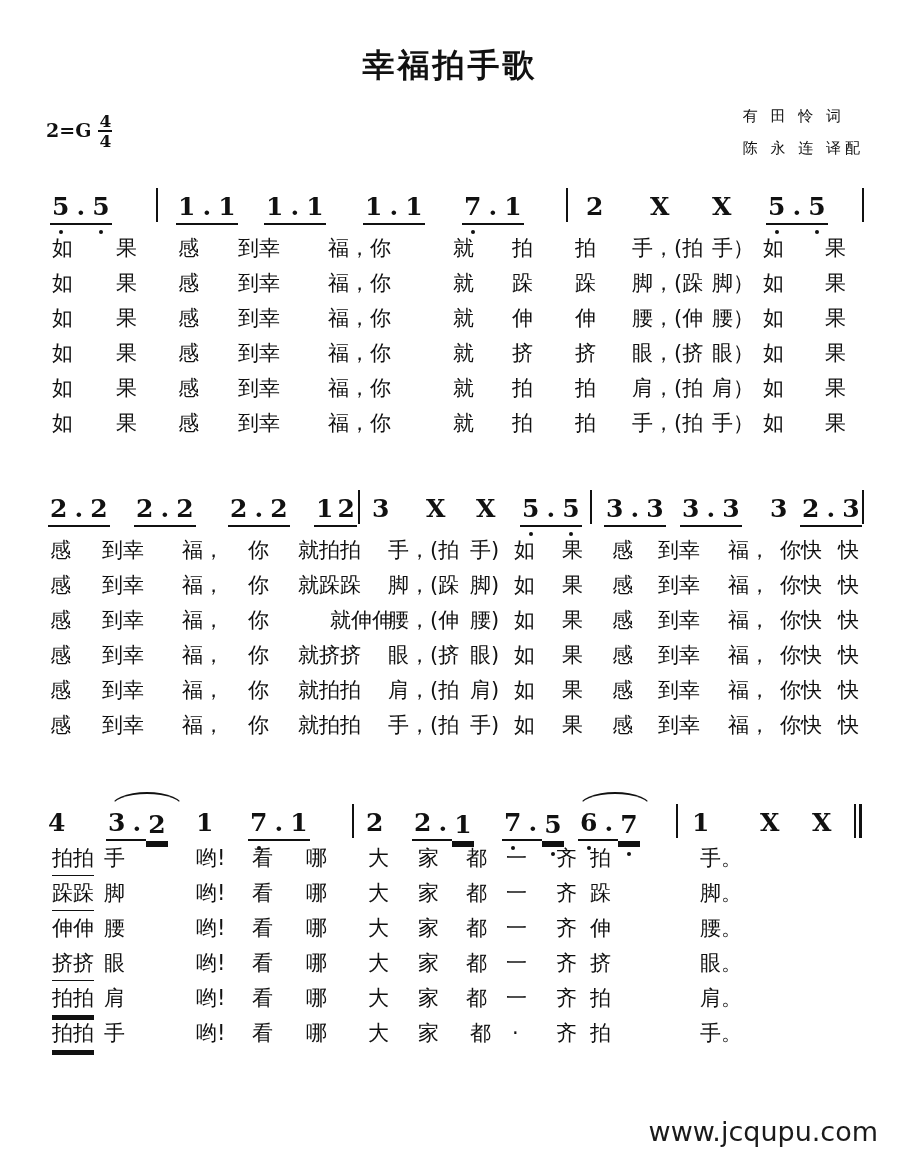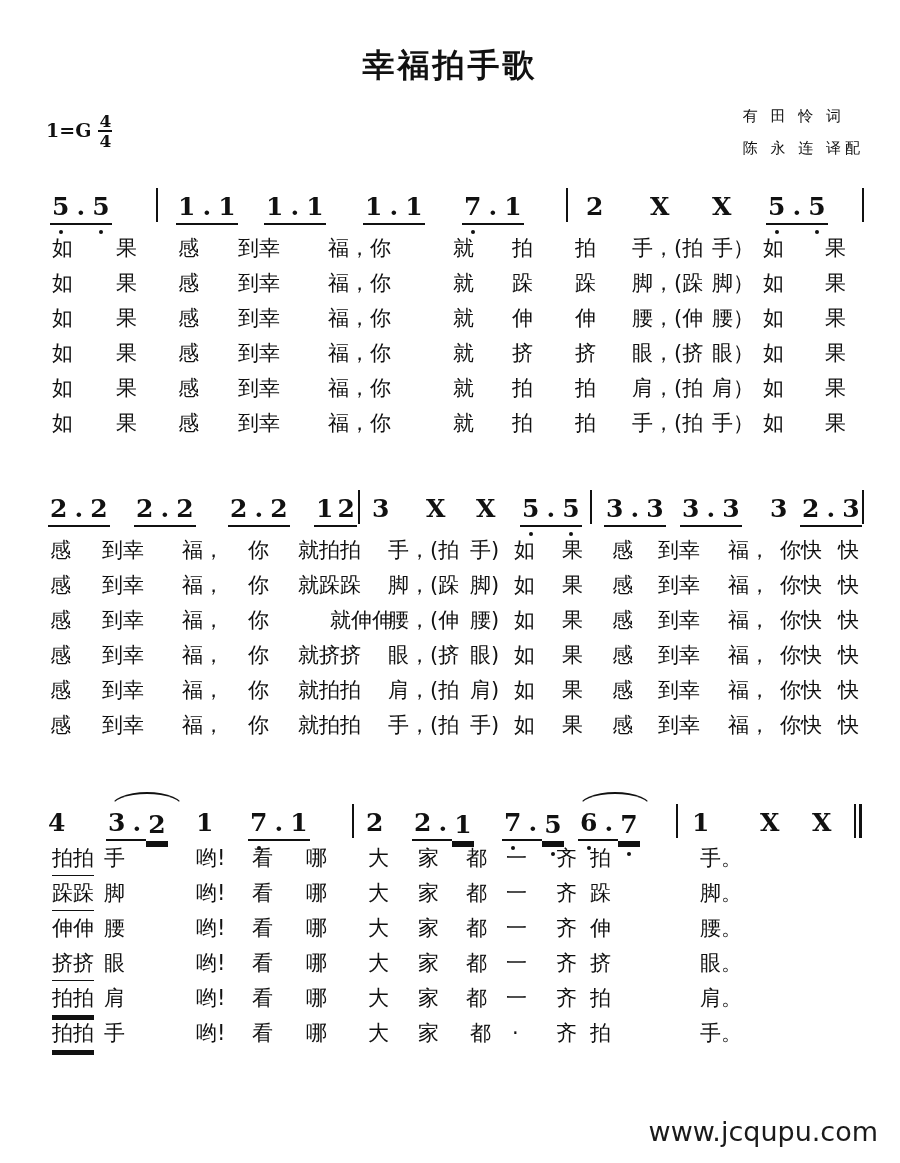--- a/index.html
+++ b/index.html
@@ -181,21 +181,21 @@
 <body>
 
 <h1 class="sheet-title">幸福拍手歌</h1>
 
 <div class="credits">
   <div>有 田 怜    词</div>
   <div>陈 永 连 译配</div>
 </div>
 
 <div class="keysig">
-  <span>1=G</span>
+  <span>2=G</span>
   <span class="meter">
     <span class="num">4</span>
     <span class="den">4</span>
   </span>
 </div>
 
 <div class="system" id="system-1">
 
   <div class="note-row">
     <div class="cell" style="left:50px;">

